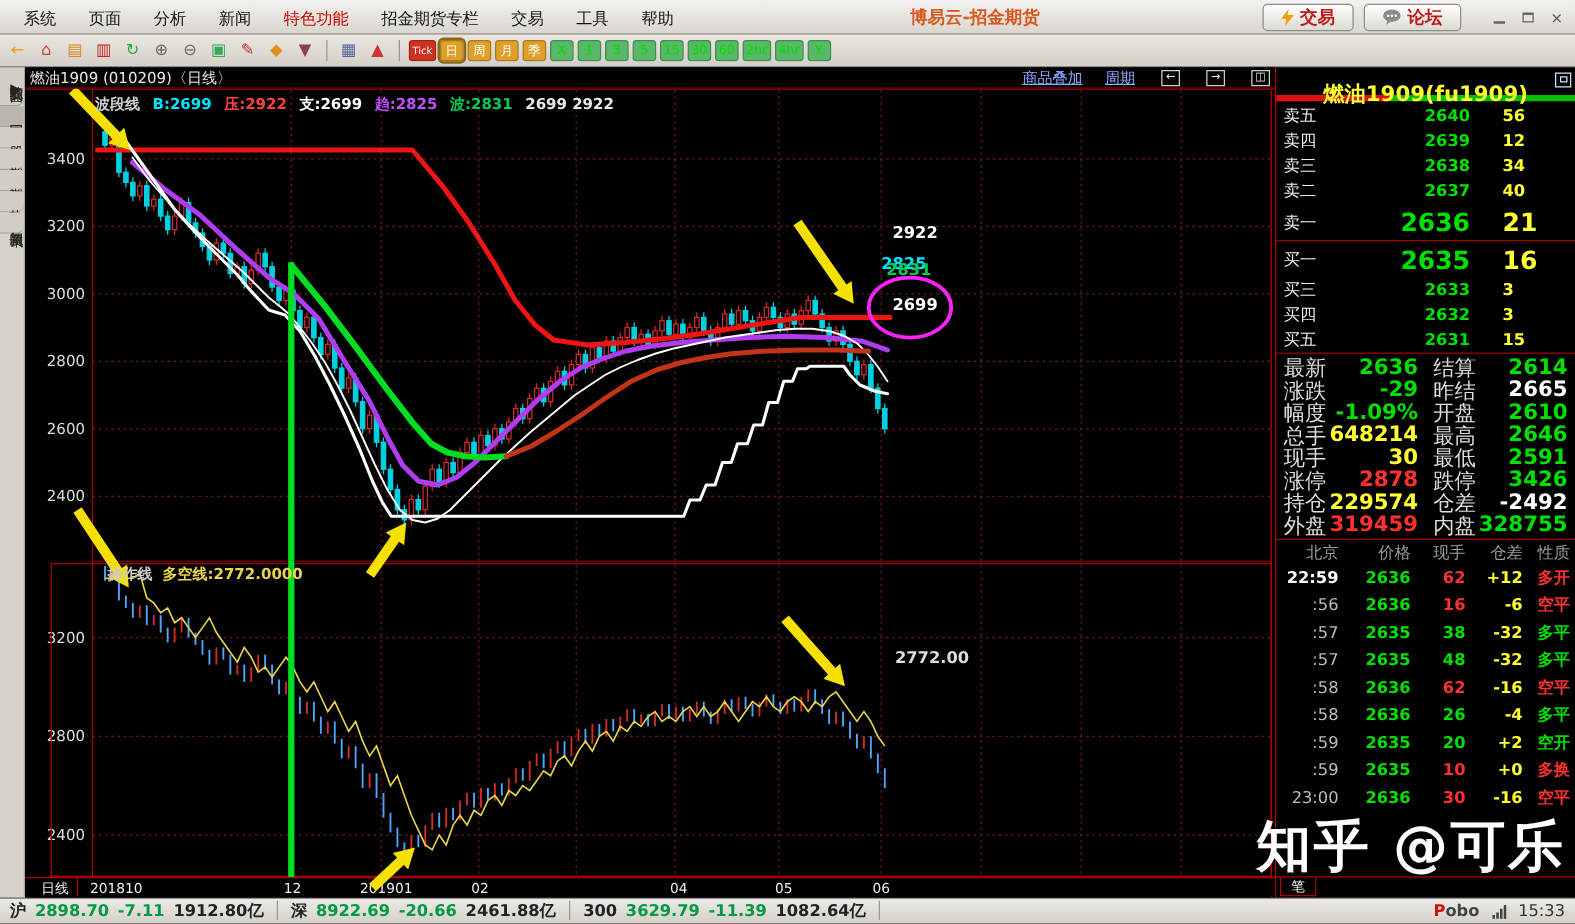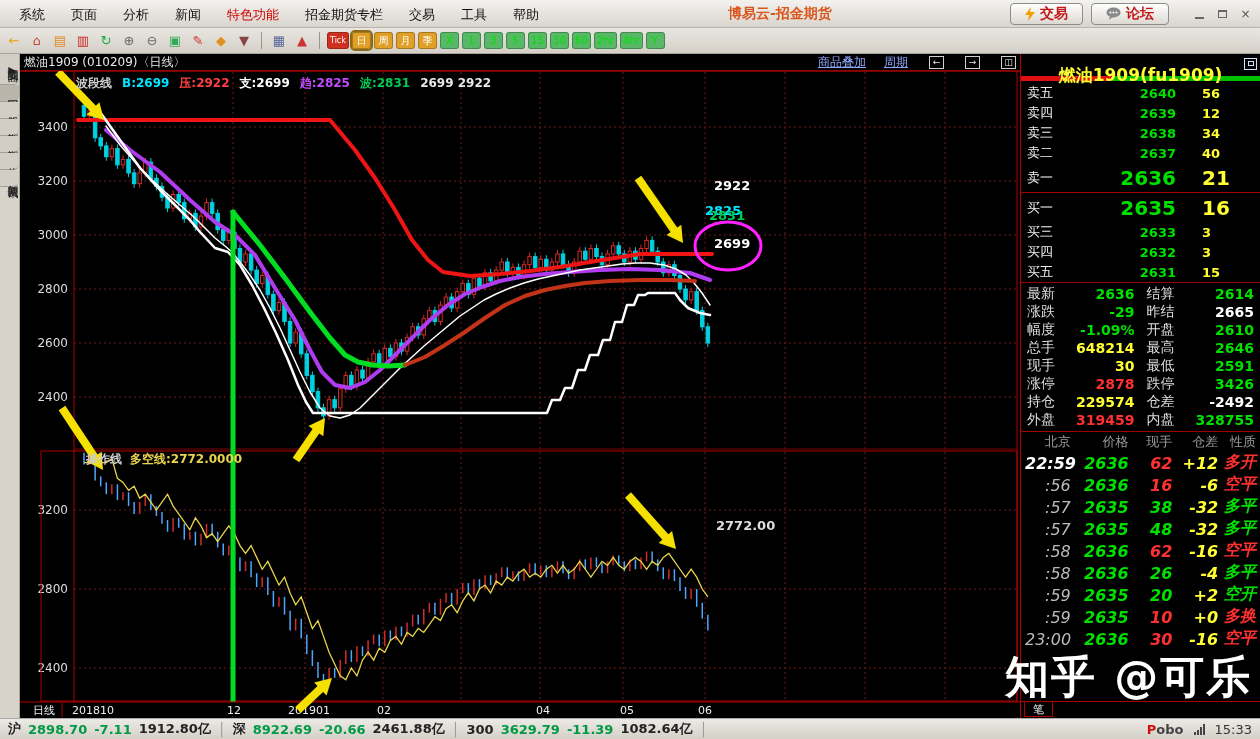--- a/index.html
+++ b/index.html
@@ -62,26 +62,26 @@
   .qp-ratio { height:5px; display:flex; }
   .qp-ratio .r { background:#e01010; } .qp-ratio .g { background:#00c000; }
   .ladder { padding-top:2px; }
   .lrow { display:flex; align-items:center; height:20px; padding:0 6px; font-size:13px; font-weight:bold; }
   .lrow.big { height:29px; font-size:20px; }
   .lrow .lab { width:52px; color:#eee; font-weight:normal; font-size:13px; }
   .lrow .pr { flex:1; text-align:right; padding-right:26px; }
   .lrow .vol { width:52px; text-align:left; color:#ffff33; }
   .sep { border-top:1px solid #a00000; }
   .stats { display:grid; grid-template-columns:1fr 1fr; padding:2px 0; }
-  .srow { display:flex; height:18px; align-items:center; font-size:14px; padding:0 6px;justify-content:space-between; }
+  .srow { display:flex; height:18px; align-items:center; font-size:17px; padding:0 6px;justify-content:space-between; }
   .srow .sl { color:#ddd; }
   .srow .sv { flex:1; text-align:right; font-weight:bold; }
   .tape-head { display:flex; height:19px; align-items:center; font-size:13px; color:#9a9a9a; padding:0 4px; }
   .tape { flex:1; overflow:hidden; }
-  .trow { display:flex; height:22px; align-items:flex-end; font-size:16px; font-weight:bold; padding:0 4px;font-style:italic; }
+  .trow { display:flex; height:22px; align-items:center; font-size:13px; font-weight:bold; padding:0 4px; }
   .c-time { width:46px; text-align:right; color:#bbb; font-weight:normal; }
   .c-price{ width:58px; text-align:right; }
   .c-vol  { width:44px; text-align:right; }
   .c-diff { width:46px; text-align:right; color:#ffff33; }
   .c-nat  { width:38px; text-align:right; }
   .qp-tabs { height:17px; border-top:1px solid #b00000; display:flex; align-items:flex-start; }
   .qp-tab { margin-left:3px; padding:0 8px; height:15px; font-size:11px; color:#eee;
     border:1px solid #b00000; border-top:none; display:flex; align-items:center; }
 
   .green { color:#00e000; } .red { color:#ff3030; } .yellow { color:#ffff33; } .white { color:#fff; }

